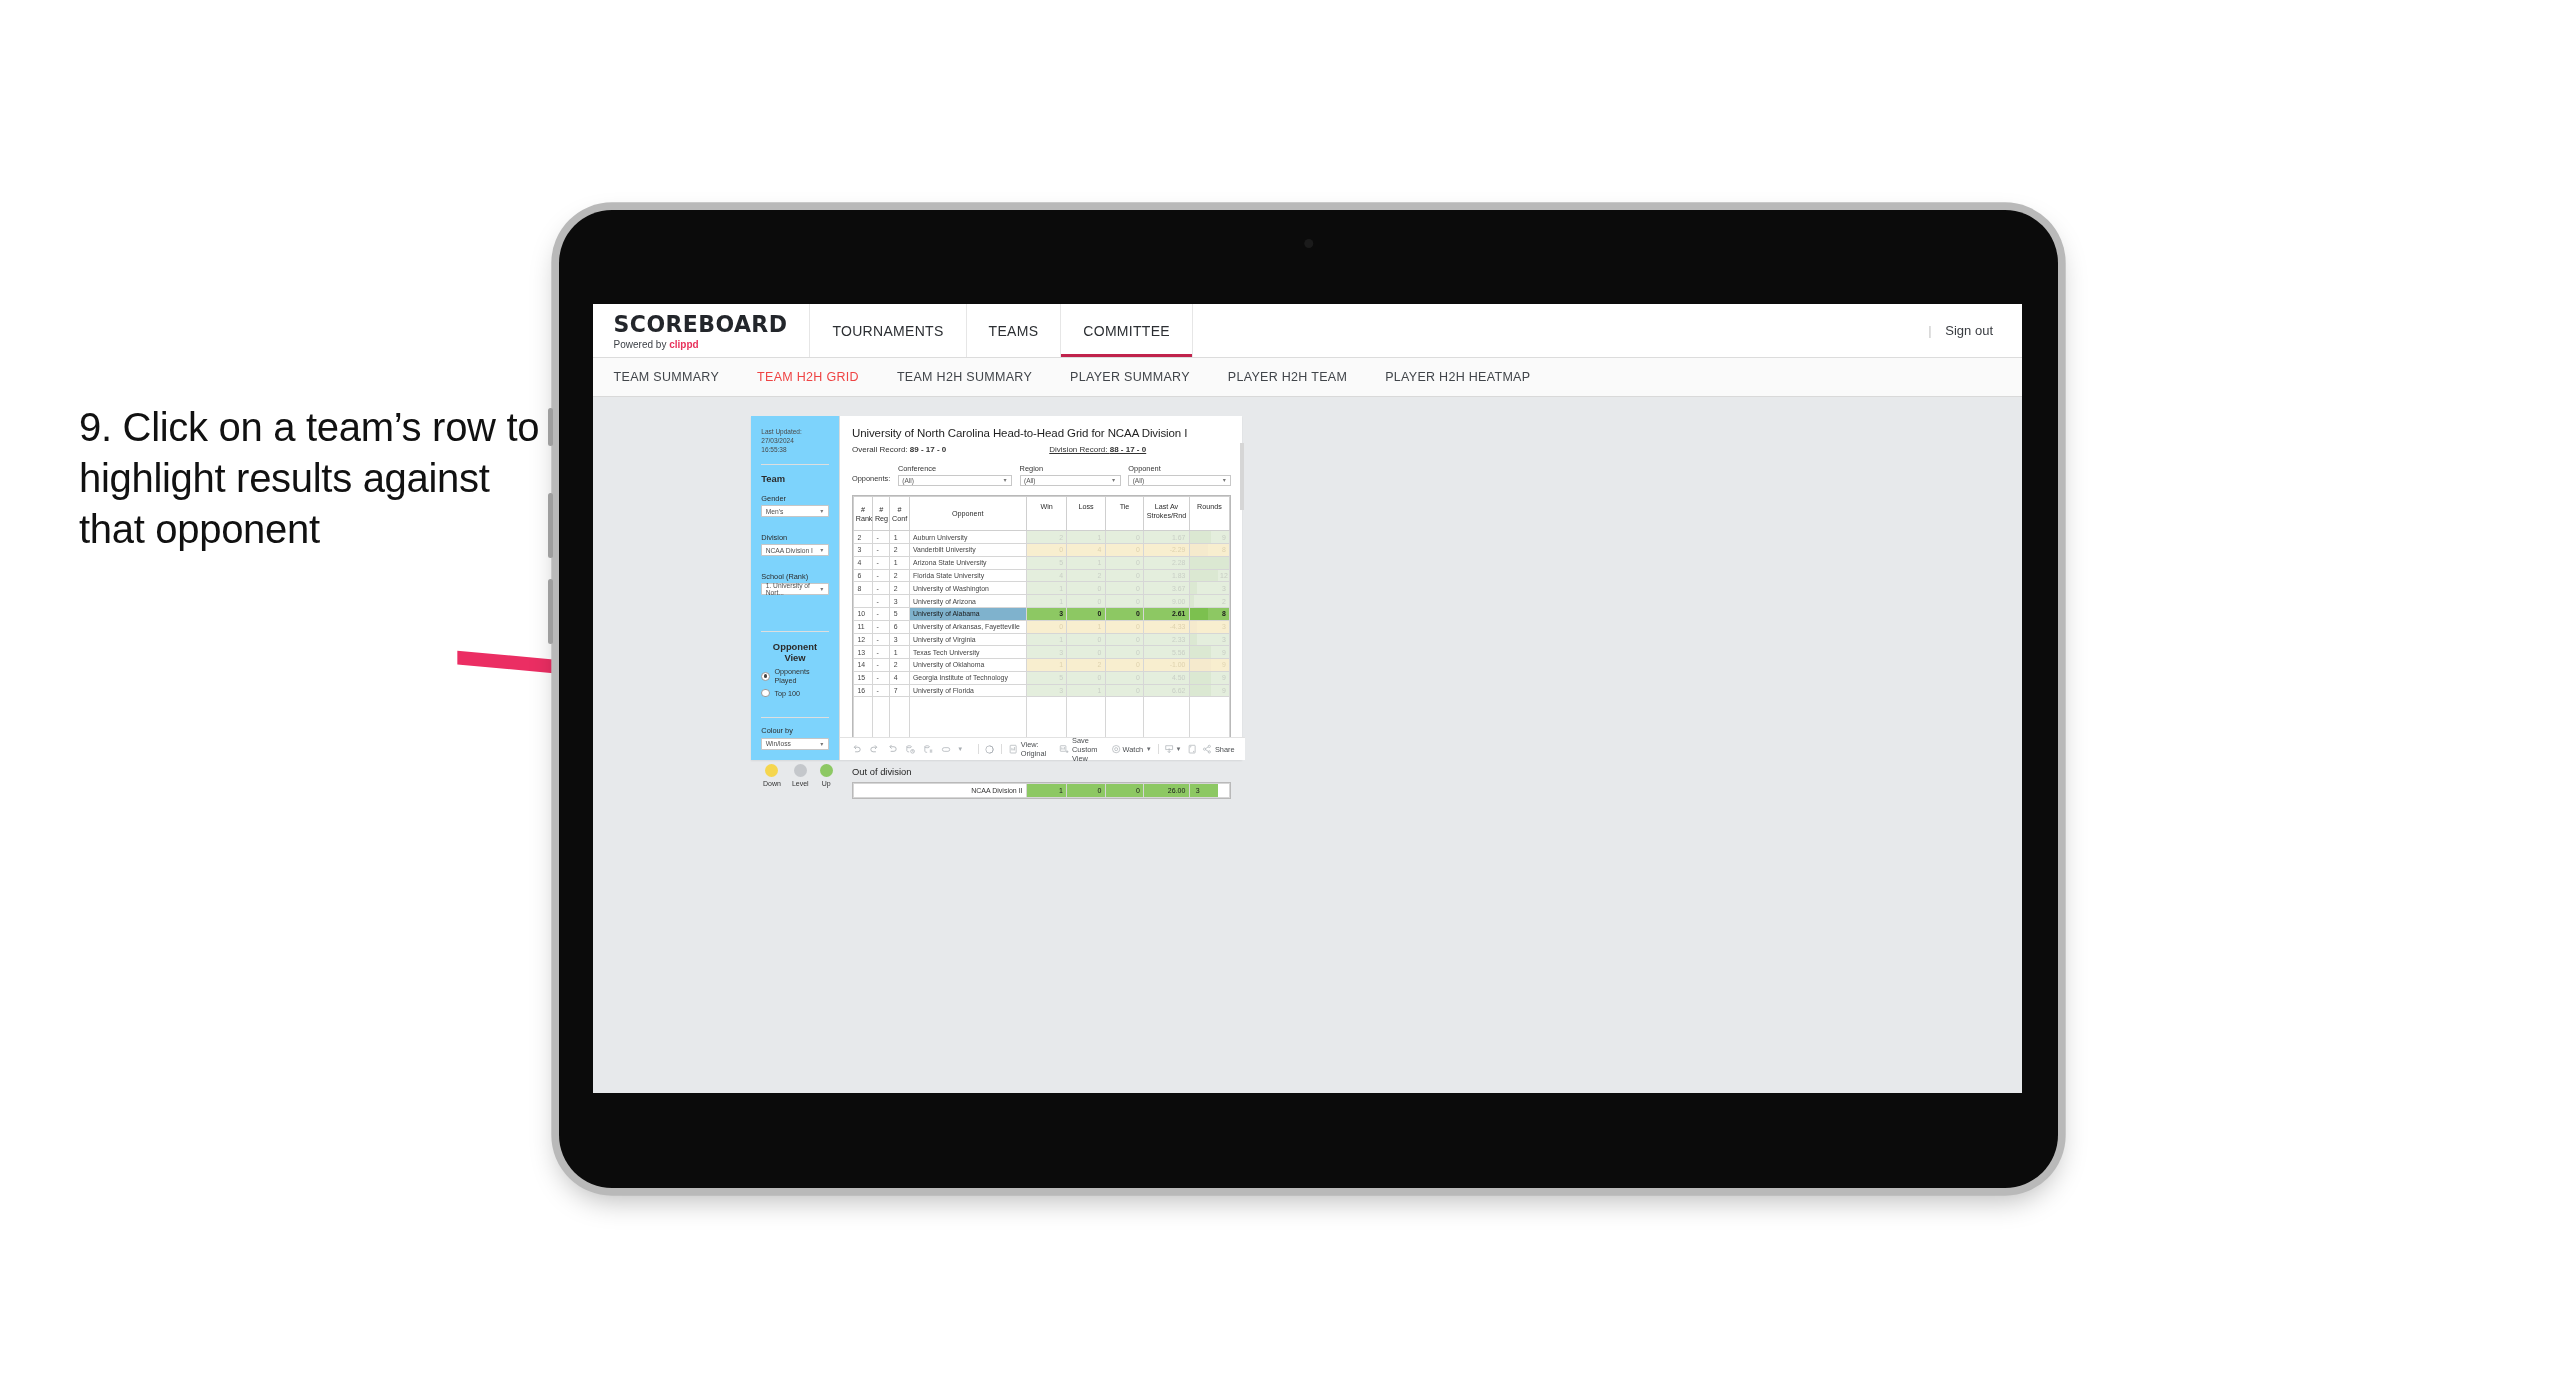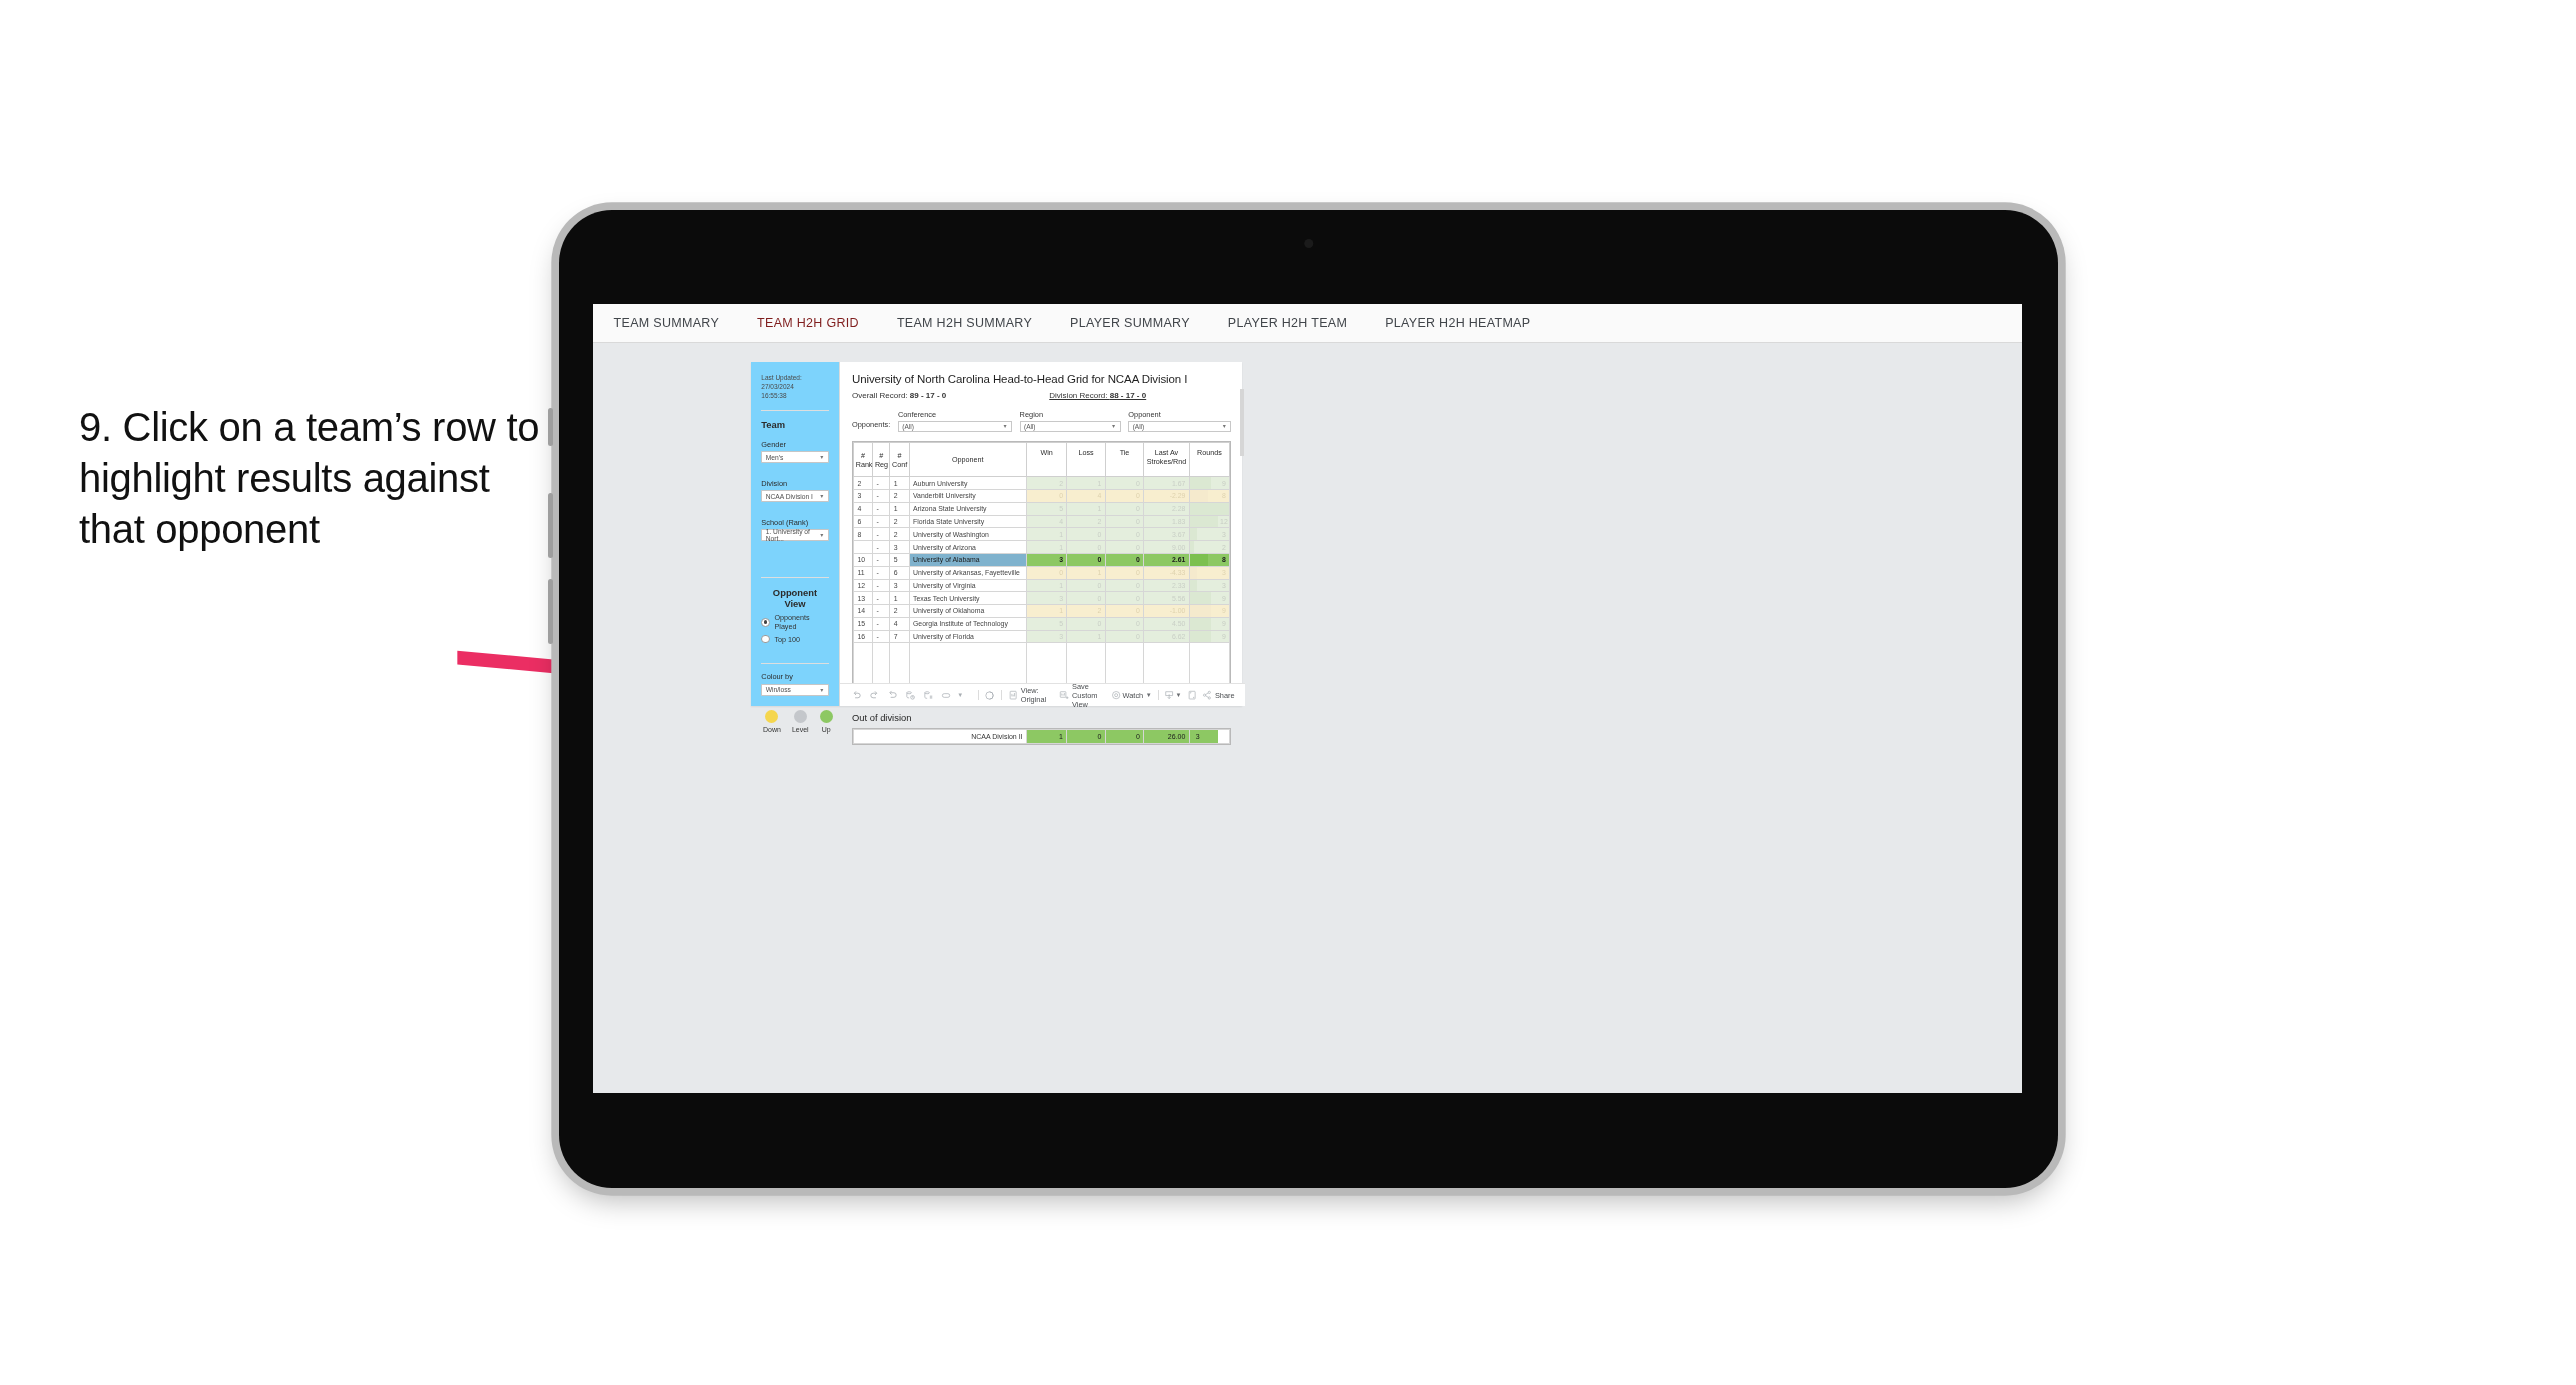--- a/index.html
+++ b/index.html
@@ -50,21 +50,21 @@
                height:3.4px;background:#c0234c;}
   #topbar-right{margin-left:auto;display:flex;align-items:center;gap:13.7px;
                 padding-right:29px;font-size:13px;color:#3a3d42;}
   #topbar-right .sep{color:#c4c4c4;}
 
   
   #subtabs{height:38px;background:#fafafa;border-bottom:0.9px solid #d9d9d9;
            display:flex;align-items:center;padding-left:20.6px;gap:0;}
   .subtab{font-size:12.5px;color:#41454a;letter-spacing:0.3px;padding:0 19px;cursor:pointer;}
   .subtab:first-child{padding-left:0;}
-  .subtab.active{color:#7f1d1d;}
+  .subtab.active{color:#ef4444;}
 
   
   #canvas{position:relative;width:100%;height:697px;background:#e7e9eb;}
 
   
   #db{
     position:absolute;left:158px;top:19px;width:491px;height:344px;
     background:#ffffff;display:flex;box-shadow:0 0.9px 1.7px rgba(0,0,0,.08);
   }
   #sidebar{width:89px;flex:0 0 89px;border-right:0.9px solid #dadada;
@@ -166,20 +166,35 @@
   </g>
 </svg>
 
 <div id="tablet">
   <div class="btn-edge" style="top:198px;height:38px;"></div>
   <div class="btn-edge" style="top:283px;height:65px;"></div>
   <div class="btn-edge" style="top:369px;height:65px;"></div>
 
   <div id="screen">
 
+    <div id="topbar">
+      <div id="logo">
+        <div class="brand">SCOREBOARD</div>
+        <div class="sub"><span>Powered by </span><span class="clippd">clippd</span></div>
+      </div>
+      <div class="topnav">
+        <div class="topnav-item">TOURNAMENTS</div>
+        <div class="topnav-item">TEAMS</div>
+        <div class="topnav-item active">COMMITTEE</div>
+      </div>
+      <div id="topbar-right">
+        <span class="sep">|</span>
+        <span>Sign out</span>
+      </div>
+    </div>
 
     <div id="subtabs">
       <div class="subtab">TEAM SUMMARY</div>
       <div class="subtab active">TEAM H2H GRID</div>
       <div class="subtab">TEAM H2H SUMMARY</div>
       <div class="subtab">PLAYER SUMMARY</div>
       <div class="subtab">PLAYER H2H TEAM</div>
       <div class="subtab">PLAYER H2H HEATMAP</div>
     </div>
 

